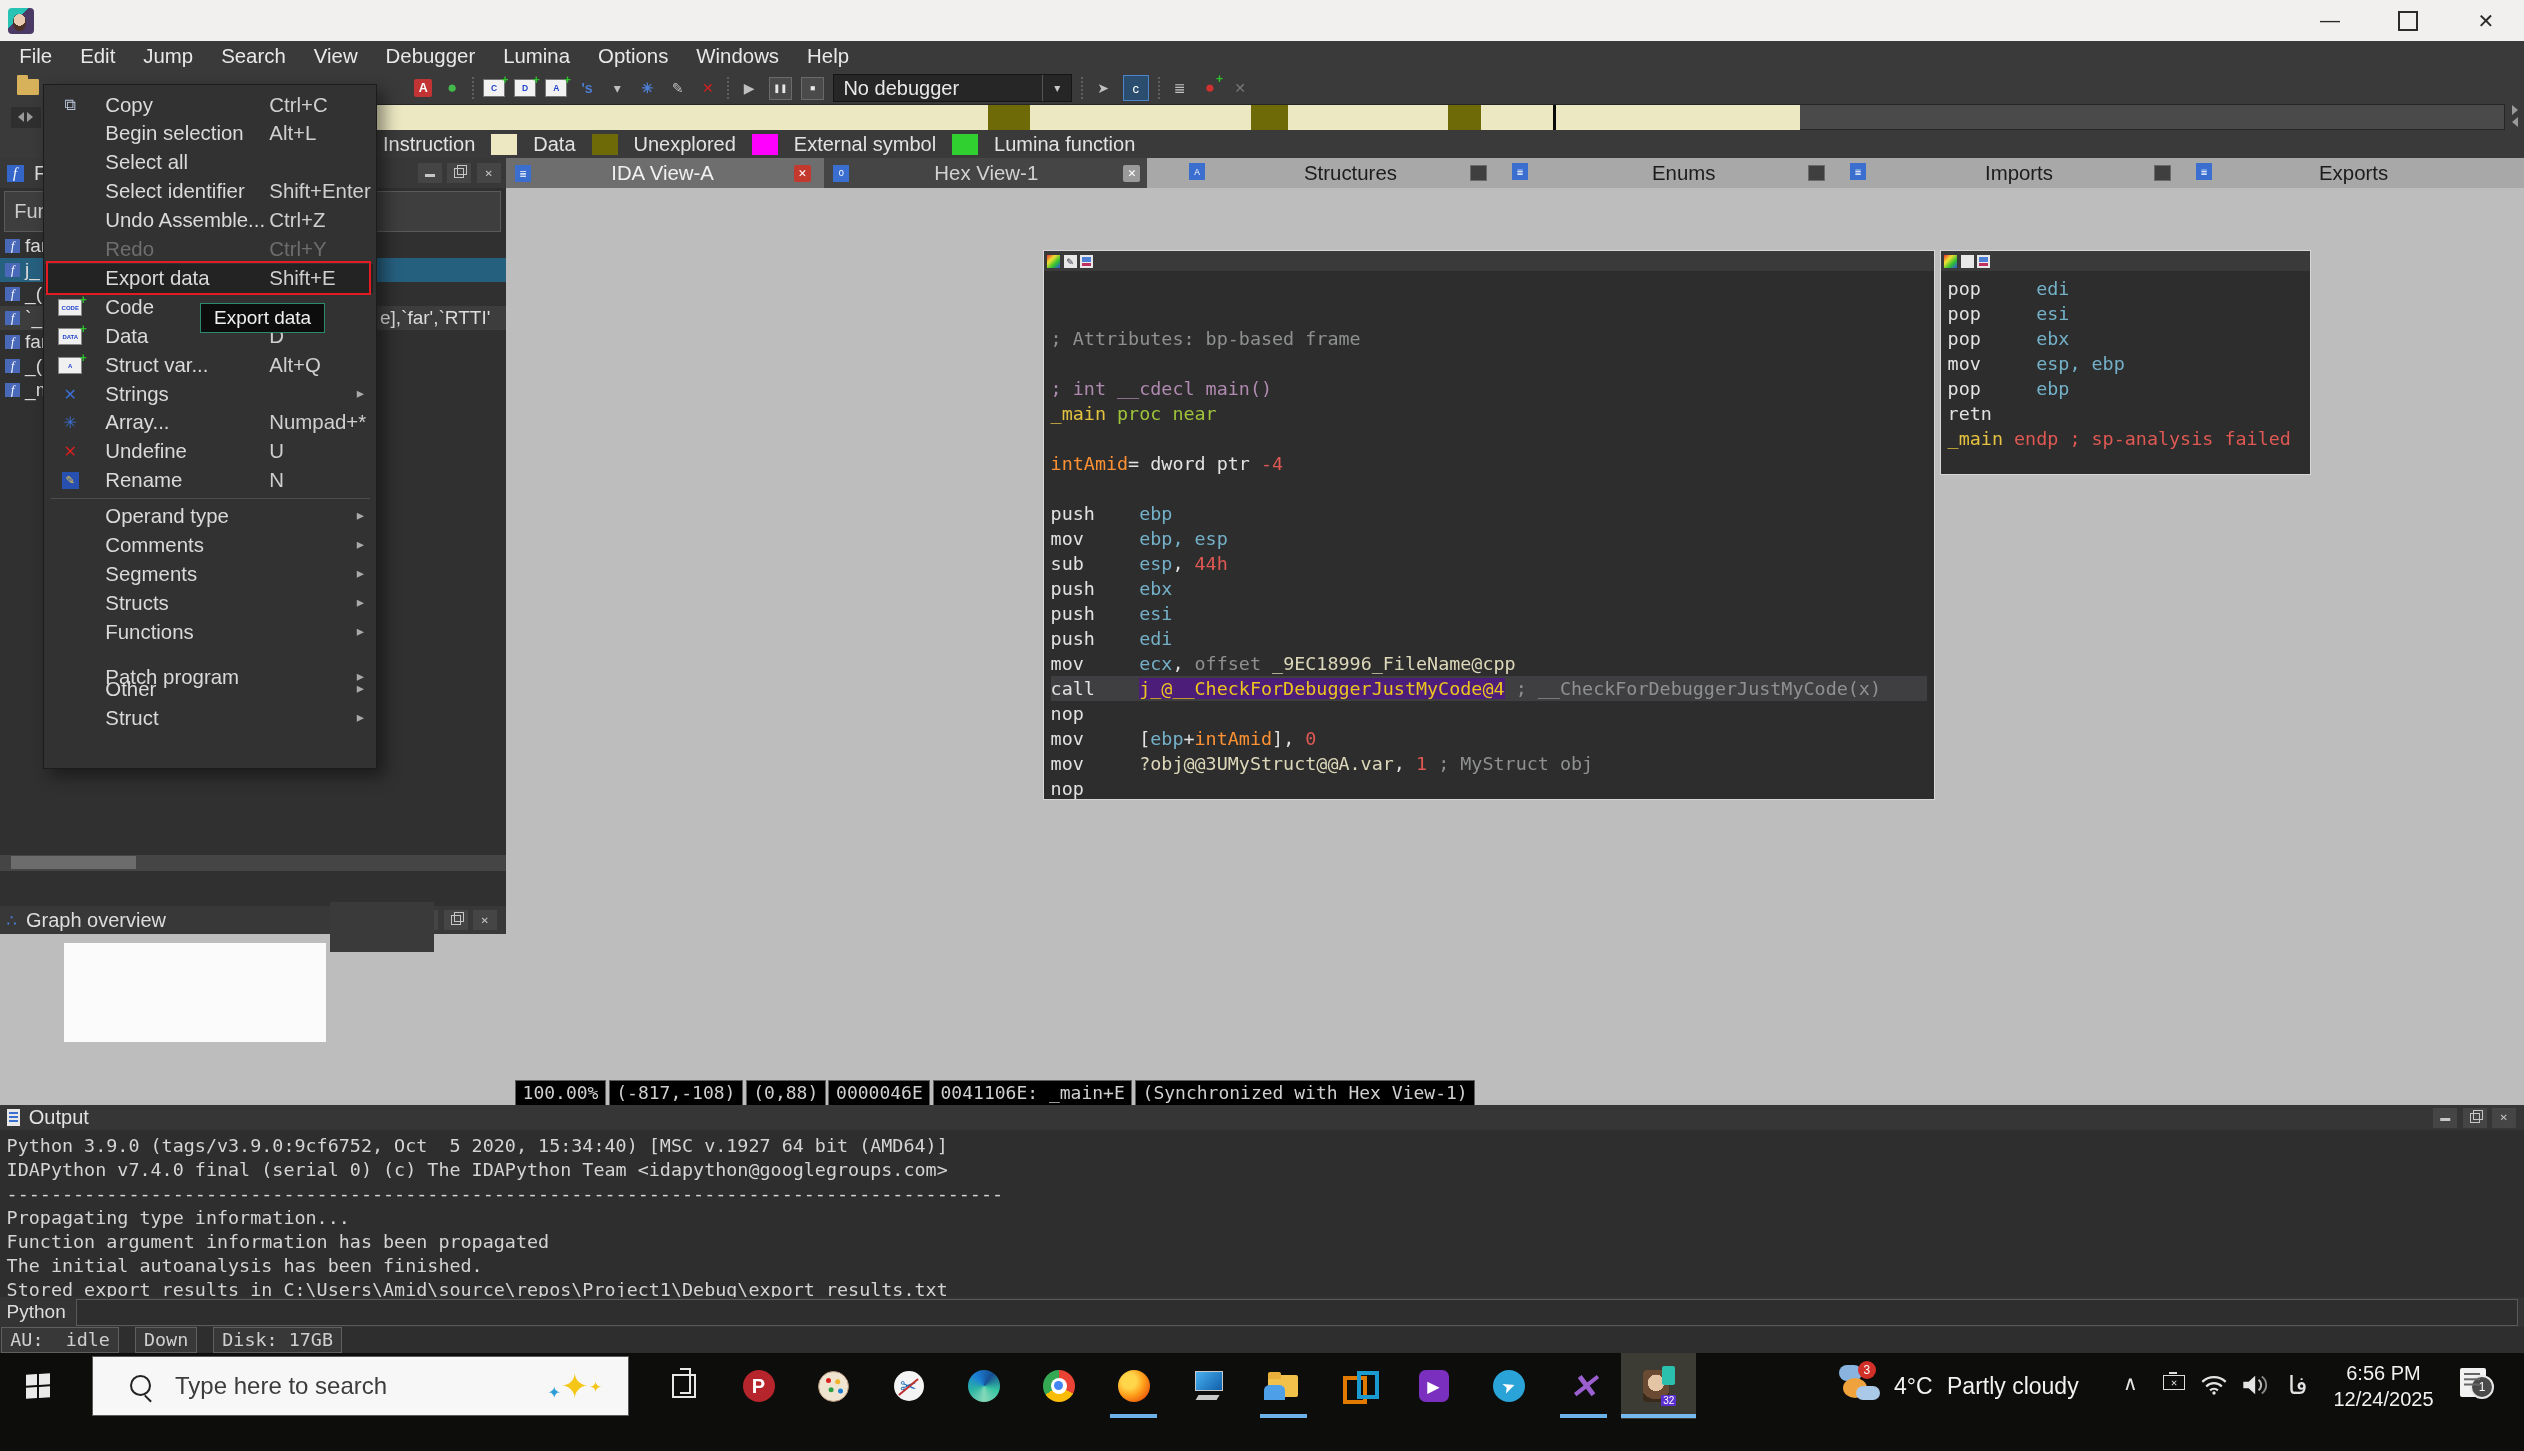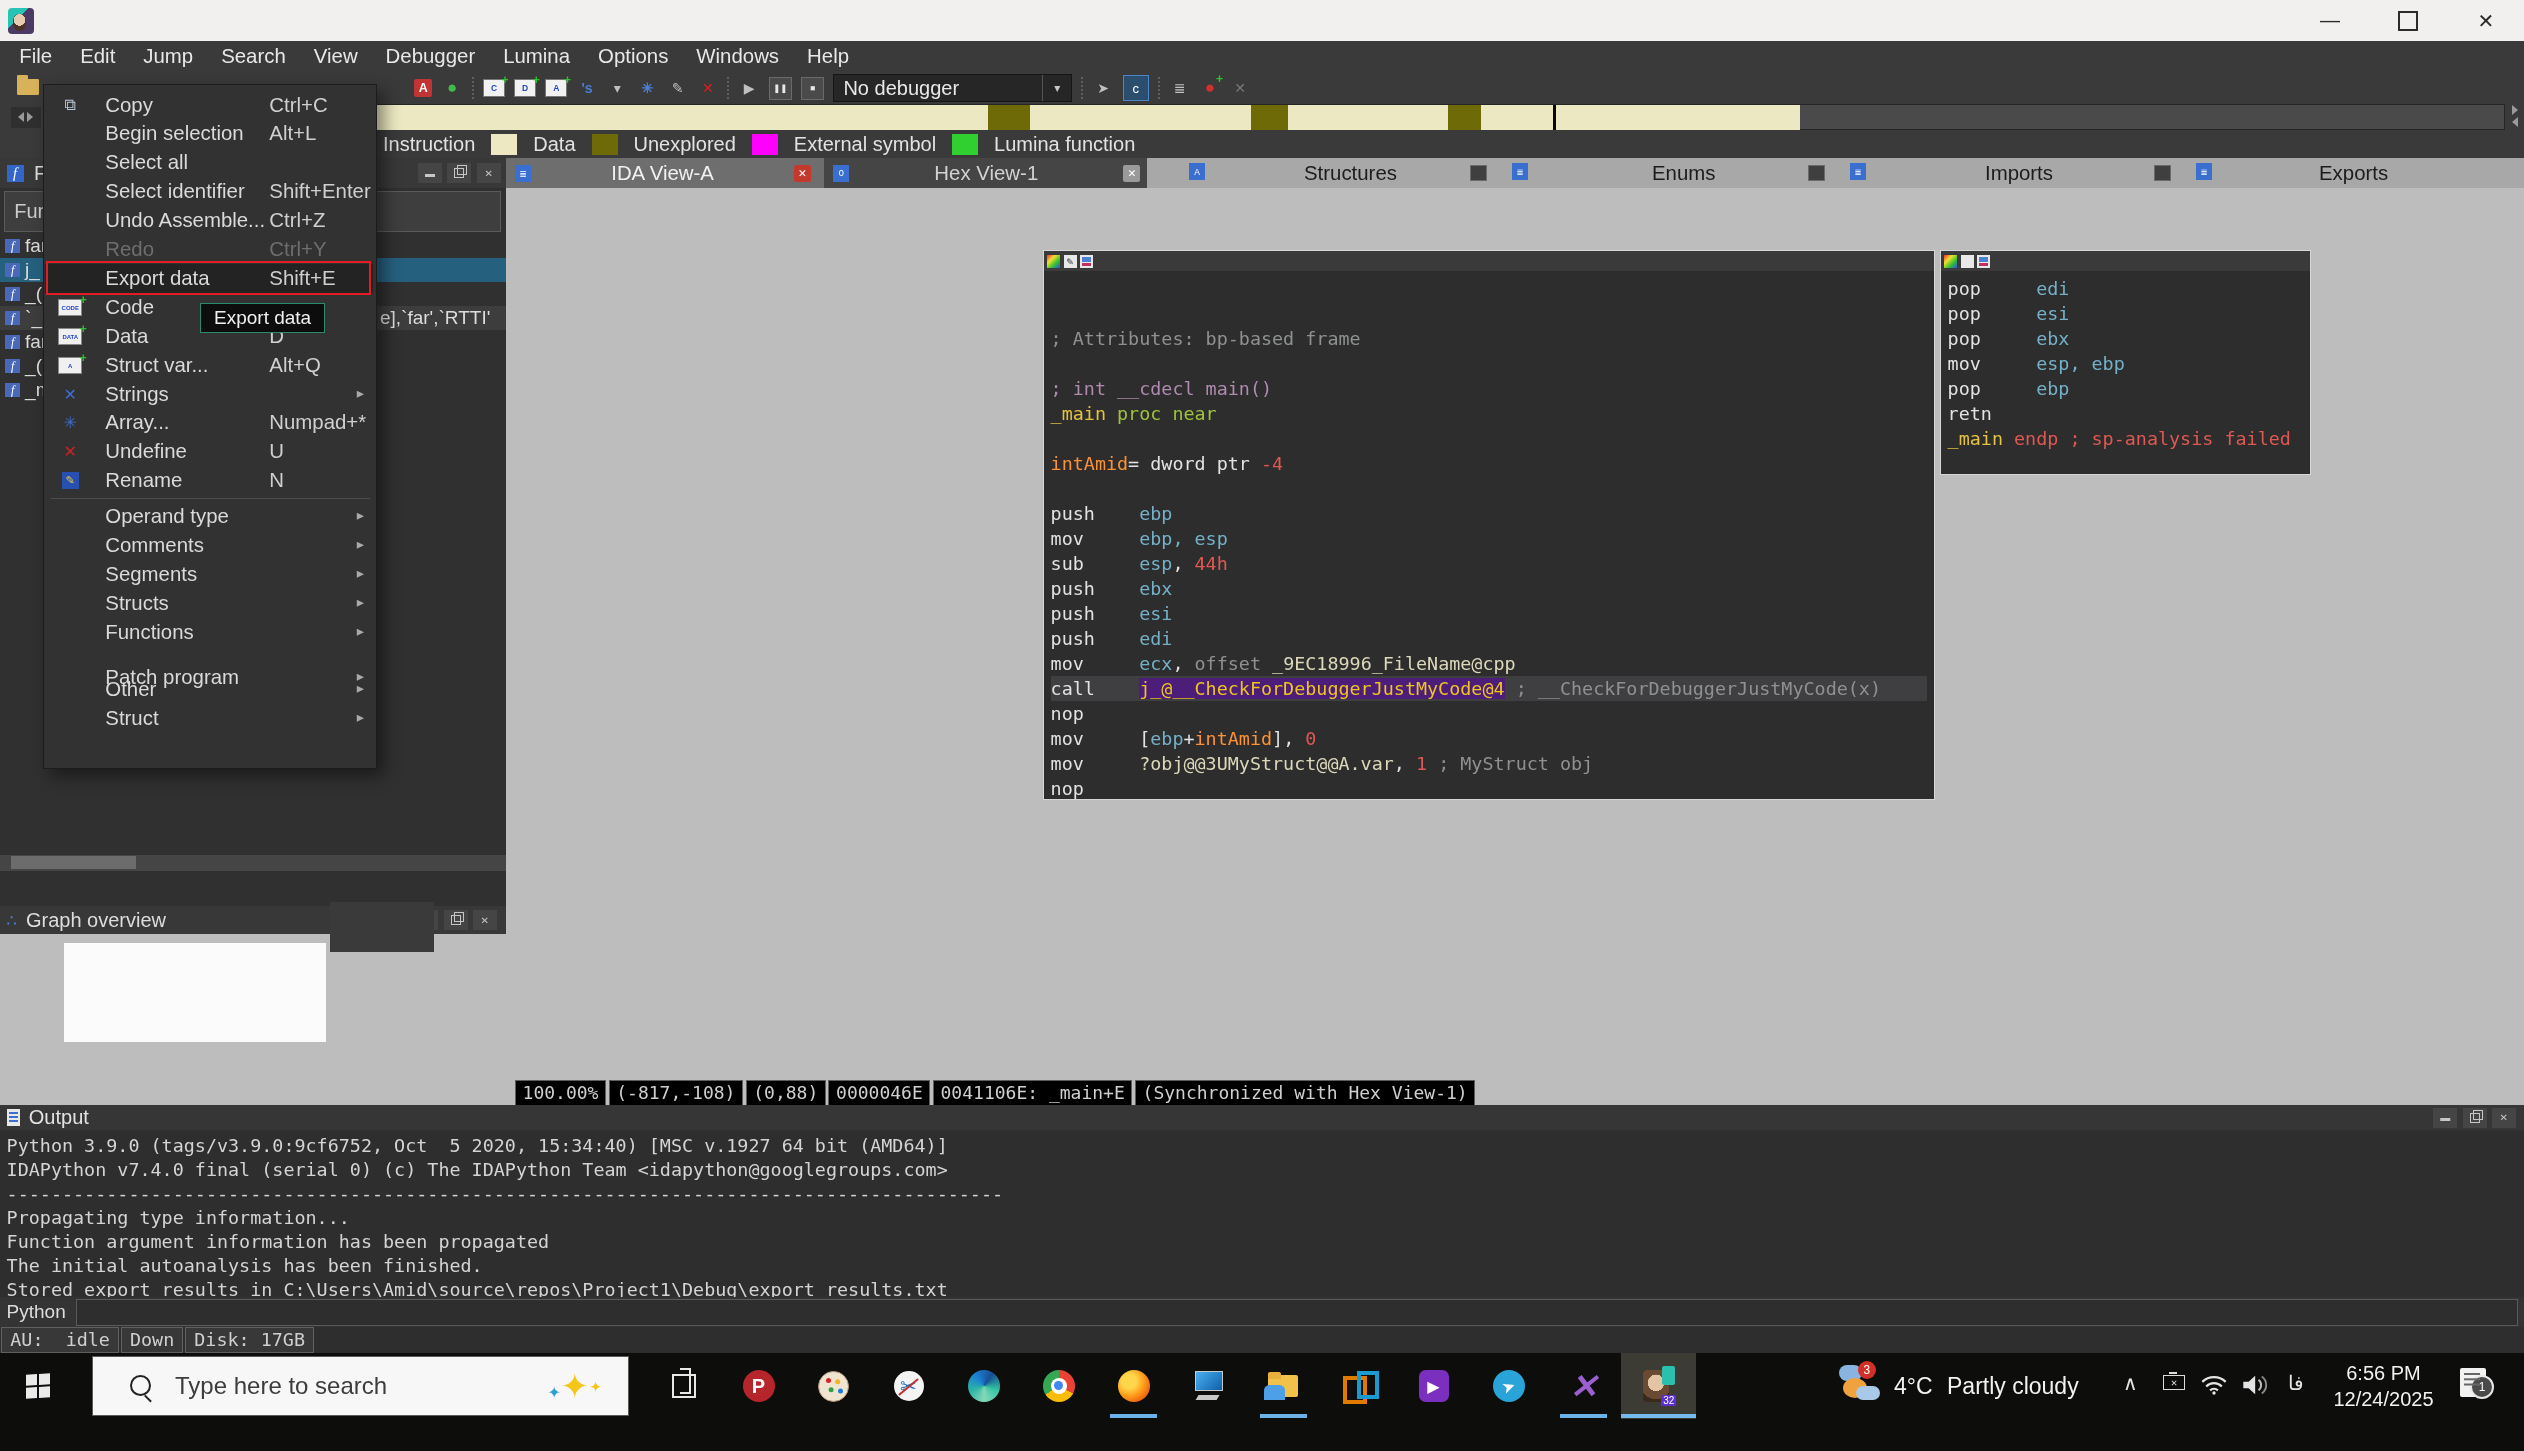--- a/index.html
+++ b/index.html
@@ -125,21 +125,21 @@
   #out-head{height:25px;background:#363636;display:flex;align-items:center;position:relative;}
   #out-head .oi{width:13px;height:17px;background:#e8e8e8;margin-left:6.6px;position:relative;}
   #out-head .oi::after{content:"";position:absolute;left:2px;top:2.6px;width:9.2px;height:2px;background:#3a6fd0;
         box-shadow:0 4px 0 #3a6fd0,0 8px 0 #3a6fd0;}
   #out-head .lbl{color:#e2e2e2;font-size:20px;margin-left:9.2px;}
   #out-lines{padding:4px 6.6px 0 6.6px;font-family:"DejaVu Sans Mono",monospace;font-size:18.4px;line-height:24px;
         color:#d4d4d4;white-space:pre;}
   #out-prompt{position:absolute;left:0;top:192px;width:2525px;height:30px;background:#343434;}
   #out-prompt .lbl{position:absolute;left:6.6px;top:4px;color:#dddddd;font-size:19px;}
   #out-prompt .field{position:absolute;left:76px;top:2px;right:6.6px;height:25px;background:#2e2e2e;border:0.7px solid #5a5a5a;}
-  #out-status{position:absolute;left:1.3px;top:222px;display:flex;gap:2px;}
+  #out-status{position:absolute;left:1.3px;top:222px;display:flex;gap:16px;}
   .au-box{border:1.3px solid #606060;background:#383838;color:#cfcfcf;font-family:"DejaVu Sans Mono",monospace;
         font-size:18.4px;padding:1.3px 8px;white-space:pre;}
   
   #taskbar{position:absolute;left:0;top:1353px;width:2525px;height:99px;background:#0d0d0c;}
   #start{position:absolute;left:0;top:0;width:76px;height:66px;display:flex;align-items:center;justify-content:center;}
   .winlogo{display:grid;grid-template-columns:11.2px 11.2px;grid-template-rows:11.2px 11.2px;gap:2px;transform:skewY(-4deg);}
   .winlogo div{background:#eaeaea;}
   #search{position:absolute;left:92px;top:2.6px;width:537px;height:60px;background:#f7f7f7;border:0.7px solid #5a5a5a;box-sizing:border-box;display:flex;align-items:center;}
   #search .mag{width:17px;height:17px;border:2px solid #222;border-radius:50%;margin-left:37px;position:relative;}
   #search .mag::after{content:"";position:absolute;left:14.5px;top:17px;width:2px;height:9.2px;background:#222;transform:rotate(-45deg);}
@@ -538,21 +538,21 @@
       <path d="M2 12 A 26 26 0 0 1 38 12" stroke="#e4e4e4" stroke-width="3.4" fill="none"></path>
       <path d="M8 19 A 17 17 0 0 1 32 19" stroke="#e4e4e4" stroke-width="3.4" fill="none"></path>
       <path d="M14 25 A 9 9 0 0 1 26 25" stroke="#e4e4e4" stroke-width="3.4" fill="none"></path>
       <circle cx="20" cy="29" r="2.6" fill="#e4e4e4"></circle>
     </svg>
     <svg class="tray-ic" style="left:408px;top:20px" width="29" height="24" viewBox="0 0 44 36">
       <polygon points="2,13 10,13 20,4 20,32 10,23 2,23" fill="#e4e4e4"></polygon>
       <path d="M25 10 A 10 10 0 0 1 25 26" stroke="#bdbdbd" stroke-width="3" fill="none"></path>
       <path d="M30 5 A 16 16 0 0 1 30 31" stroke="#8a8a8a" stroke-width="3" fill="none"></path>
     </svg>
-    <div class="tray-ic" style="left:454px;font-size:20px">فا</div>
+    <div class="tray-ic" style="left:454px;font-size:25px">فا</div>
     <div id="clock">
       <div>6:56 PM</div>
       <div>12/24/2025</div>
     </div>
     <div id="notif">
       <div class="b">1</div>
     </div>
   </div>
 </div>
 

